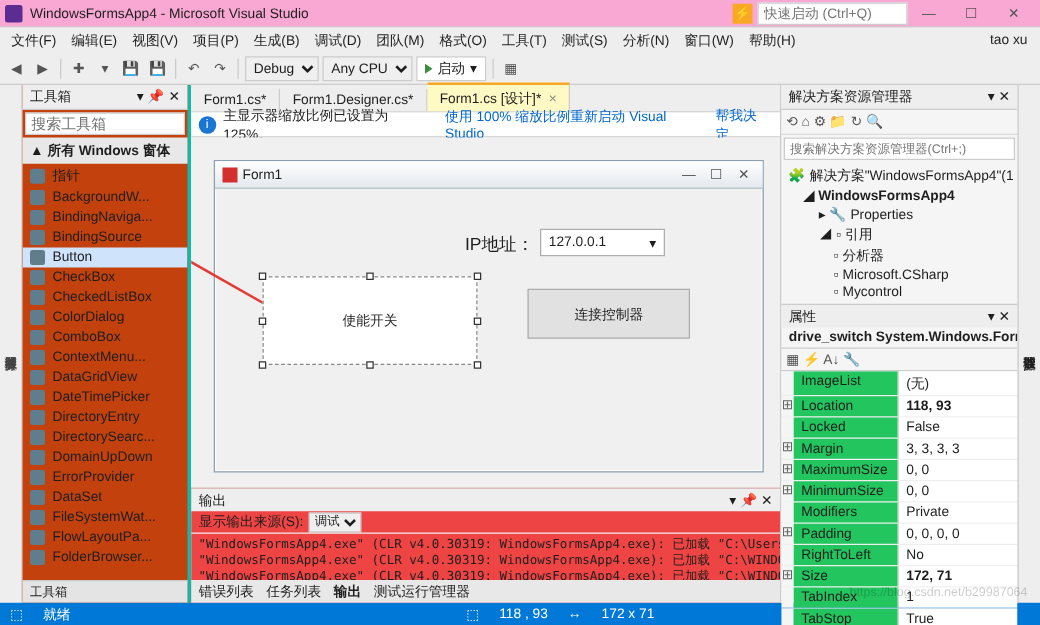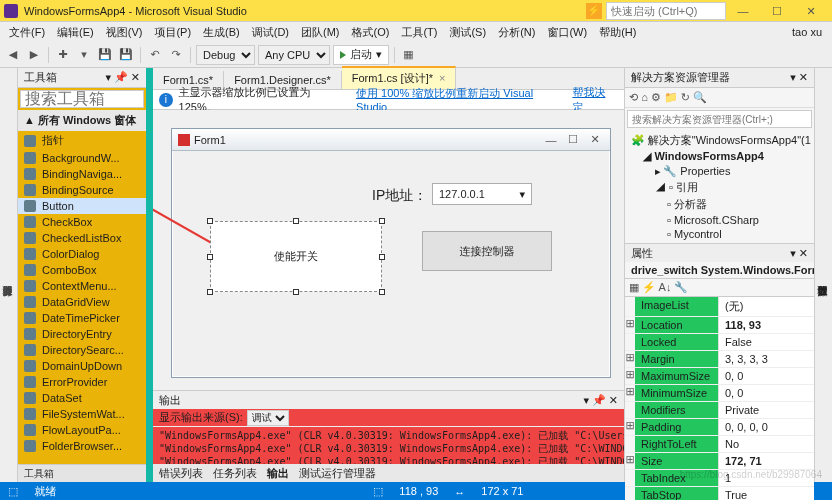--- a/index.html
+++ b/index.html
@@ -1,52 +1,52 @@
 <!DOCTYPE html>
 <html><head>
 <meta charset="utf-8">
 <style>
 *{box-sizing:border-box;margin:0;padding:0;font-family:"Microsoft YaHei",Segoe UI,sans-serif;font-size:11px;color:#1e1e1e}
 body{width:832px;height:500px;background:#eee;overflow:hidden;position:relative}
-.titlebar{height:22px;background:#fde047;display:flex;align-items:center;padding:0 4px;border-bottom:1px solid #ccc}
+.titlebar{height:22px;background:#f9a8d4;display:flex;align-items:center;padding:0 4px;border-bottom:1px solid #ccc}
 .titlebar .vs-icon{width:14px;height:14px;background:#5c2d91;border-radius:2px;margin-right:6px}
 .titlebar .title{flex:0 0 auto}
 .titlebar .spacer{flex:1}
 .titlebar .ql{display:flex;align-items:center;gap:4px}
 .titlebar .ql .lightning{width:16px;height:16px;background:#f9a825;display:flex;align-items:center;justify-content:center;color:#fff;font-weight:bold}
 .titlebar .ql input{width:120px;height:18px;border:1px solid #ccc;padding:0 4px;font-size:11px}
 .titlebar .wbtn{width:34px;height:20px;text-align:center;line-height:20px;color:#555}
 .menubar{height:20px;background:#eee;display:flex;align-items:center;padding:0 4px;gap:2px}
 .menubar span{padding:2px 5px}
 .menubar .user{margin-left:auto;padding-right:6px}
 .toolbar{height:26px;background:#eee;display:flex;align-items:center;padding:0 4px;gap:3px;border-bottom:1px solid #ccc}
 .toolbar .ico{width:18px;height:18px;display:flex;align-items:center;justify-content:center;color:#555}
 .toolbar .sep{width:1px;height:16px;background:#ccc;margin:0 2px}
 .toolbar select{height:20px;border:1px solid #ccc;font-size:11px;padding:0 2px}
 .toolbar .start{display:flex;align-items:center;gap:4px;padding:0 6px;height:20px;border:1px solid #ccc;background:#fff}
 .toolbar .start .tri{width:0;height:0;border-top:4px solid transparent;border-bottom:4px solid transparent;border-left:6px solid #388e3c}
 .main{display:flex;height:414px}
 .leftrail{width:18px;background:#eee;border-right:1px solid #ccc;writing-mode:vertical-lr;text-align:center;padding-top:6px;font-size:10px;color:#444}
-.toolbox{width:135px;background:#eab308;border-right:7px solid #14b8a6;display:flex;flex-direction:column}
+.toolbox{width:135px;background:#c2410c;border-right:3px solid #14b8a6;display:flex;flex-direction:column}
 .panel-head{height:20px;background:#eee;display:flex;align-items:center;padding:0 6px;justify-content:space-between;border-bottom:1px solid #ccc;font-size:11px}
-.toolbox input{margin:2px;width:calc(100% - 4px);height:18px;border:1px solid #ccc;font-size:16px;padding:0 4px}
+.toolbox input{margin:2px;width:calc(100% - 4px);height:18px;border:1px solid #ccc;font-size:12px;padding:0 4px}
 .tb-cat{font-weight:bold;padding:3px 6px;background:#e8e8e8}
 .tb-list{flex:1;overflow:auto}
 .tb-item{display:flex;align-items:center;gap:6px;padding:2px 6px;white-space:nowrap}
 .tb-item .ic{width:12px;height:12px;background:#607d8b;border-radius:2px;flex-shrink:0}
 .tb-item.sel{background:#cfe3fb}
 .tb-foot{height:18px;background:#e4e4e4;padding:2px 6px;font-size:10px;border-top:1px solid #ccc}
 .center{flex:1;display:flex;flex-direction:column;background:#fff;min-width:0}
 .doctabs{height:22px;background:#eee;display:flex;align-items:flex-end;border-bottom:1px solid #ccc}
 .doctabs .tab{padding:3px 10px;background:#eee;border-right:1px solid #ccc}
 .doctabs .tab.active{background:#fff9c4;border-top:2px solid #f9a825}
 .doctabs .tab .x{margin-left:6px;color:#888}
 .infobar{height:20px;display:flex;align-items:center;gap:6px;padding:0 6px;background:#fff;border-bottom:1px solid #ccc}
 .infobar .i{width:14px;height:14px;border-radius:50%;background:#1976d2;color:#fff;text-align:center;line-height:14px;font-size:10px}
-.infobar a{color:#0066cc;text-decoration:underline;margin:0 3px}
+.infobar a{color:#0066cc;margin:0 3px}
 .designer{flex:1;background:#f0f0f0;padding:18px;position:relative;overflow:hidden}
 .form1{width:440px;height:250px;background:#f0f0f0;border:1px solid #8b9fb0;box-shadow:0 0 0 1px #fff inset}
 .form1-title{height:22px;background:linear-gradient(#fff,#e4e9ee);display:flex;align-items:center;padding:0 6px;gap:4px;font-size:11px;border-bottom:1px solid #b0bec5}
 .form1-title .fi{width:12px;height:12px;background:#d32f2f}
 .form1-title .sp{flex:1}
 .form1-title .wc{width:18px;text-align:center;color:#555}
 .form1-body{position:relative;height:226px}
 .ctl{position:absolute;border:1px solid #adadad;background:#e1e1e1;display:flex;align-items:center;justify-content:center;font-size:14px}
 .ctl.sel{background:#fff;border:1px dashed #888}
 .handle{position:absolute;width:6px;height:6px;background:#fff;border:1px solid #333}

